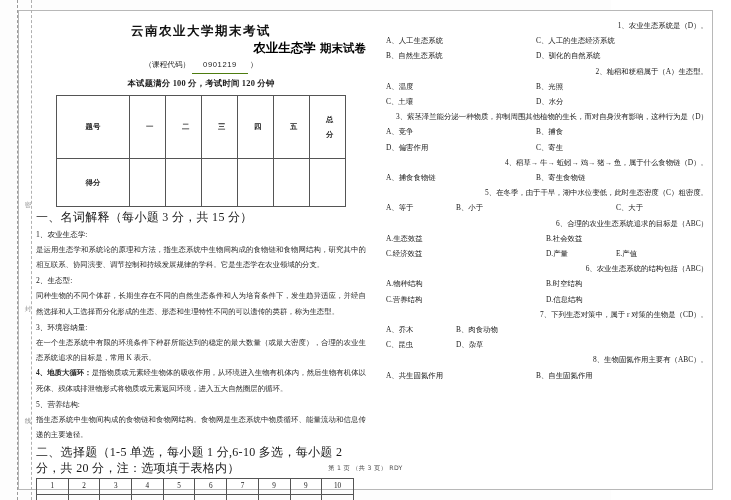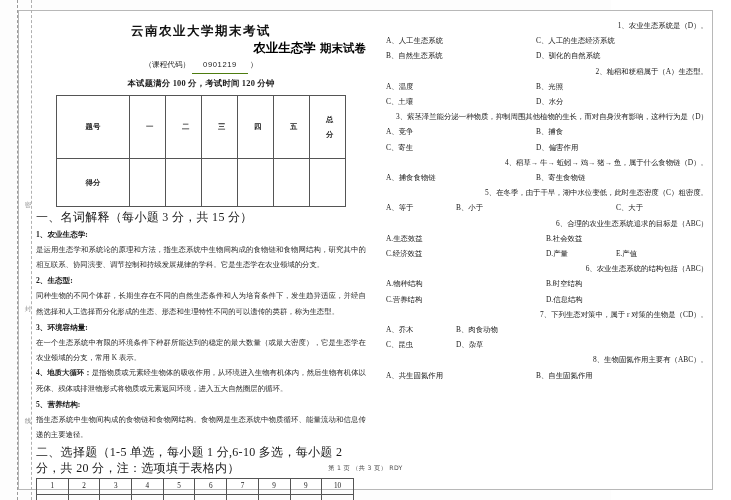--- a/index.html
+++ b/index.html
@@ -134,21 +134,21 @@
   table.score-table td.lbl { width: 40px; }
 
   
   .sec-head {
     font-weight: normal;
     font-size: 12px;
     margin-top: 3px;
     letter-spacing: 0.3px;
   }
   .q-head {
-    font-weight: bold;
+    font-weight: normal;
     font-size: 7.6px;
     margin-top: 1px;
   }
   .q-body {
     font-size: 7.4px;
     text-align: justify;
     text-justify: inter-ideograph;
     margin: 0;
     color: #2a2a2a;
   }
@@ -253,21 +253,21 @@
 
     <div class="sec-head">一、名词解释（每小题 3 分，共 15 分）</div>
 
     <div class="q-head">1、农业生态学:</div>
     <p class="q-body">是运用生态学和系统论的原理和方法，指生态系统中生物间构成的食物链和食物网结构，研究其中的相互联系、协同演变、调节控制和持续发展规律的学科。它是生态学在农业领域的分支。</p>
 
     <div class="q-head">2、生态型:</div>
     <p class="q-body">同种生物的不同个体群，长期生存在不同的自然生态条件和人为培育条件下，发生趋异适应，并经自然选择和人工选择而分化形成的生态、形态和生理特性不同的可以遗传的类群，称为生态型。</p>
 
     <div class="q-head">3、环境容纳量:</div>
-    <p class="q-body">在一个生态系统中有限的环境条件下种群所能达到的稳定的最大数量（或最大密度），它是生态学在农业领域的分支，常用 K 表示。</p>
+    <p class="q-body">在一个生态系统中有限的环境条件下种群所能达到的稳定的最大数量（或最大密度），合理的农业生态系统追求的目标是，常用 K 表示。</p>
 
     <p class="q-body"><span class="inline-head">4、地质大循环：</span><span>是指物质或元素经生物体的吸收作用，从环境进入生物有机体内，然后生物有机体以死体、残体或排泄物形式将物质或元素返回环境，进入五大自然圈层的循环。</span></p>
 
     <div class="q-head">5、营养结构:</div>
     <p class="q-body">指生态系统中生物间构成的食物链和食物网结构。食物网是生态系统中物质循环、能量流动和信息传递的主要途径。</p>
 
     <div class="sec-head">二、选择题（1-5 单选，每小题 1 分,6-10 多选，每小题 2 分，共 20 分，注：选项填于表格内）</div>
 
     <table class="answer-grid">
       <tbody>
@@ -320,22 +320,22 @@
       <span class="opt opt-a">C、土壤</span>
       <span class="opt opt-b">D、水分</span>
     </div>
 
     <p class="mcq-stem">3、紫茎泽兰能分泌一种物质，抑制周围其他植物的生长，而对自身没有影响，这种行为是（D）</p>
     <div class="mcq-row">
       <span class="opt opt-a">A、竞争</span>
       <span class="opt opt-b">B、捕食</span>
     </div>
     <div class="mcq-row">
+      <span class="opt opt-b">D、偏害作用</span>
       <span class="opt opt-a">C、寄生</span>
-      <span class="opt opt-b">D、偏害作用</span>
     </div>
 
     <p class="mcq-stem">4、稻草→ 牛→ 蚯蚓→ 鸡→ 猪→ 鱼，属于什么食物链（D）。</p>
     <div class="mcq-row">
       <span class="opt opt-a">A、捕食食物链</span>
       <span class="opt opt-b">B、寄生食物链</span>
     </div>
 
     <p class="mcq-stem">5、在冬季，由于干旱，湖中水位变低，此时生态密度（C）粗密度。</p>
     <div class="mcq-row">

